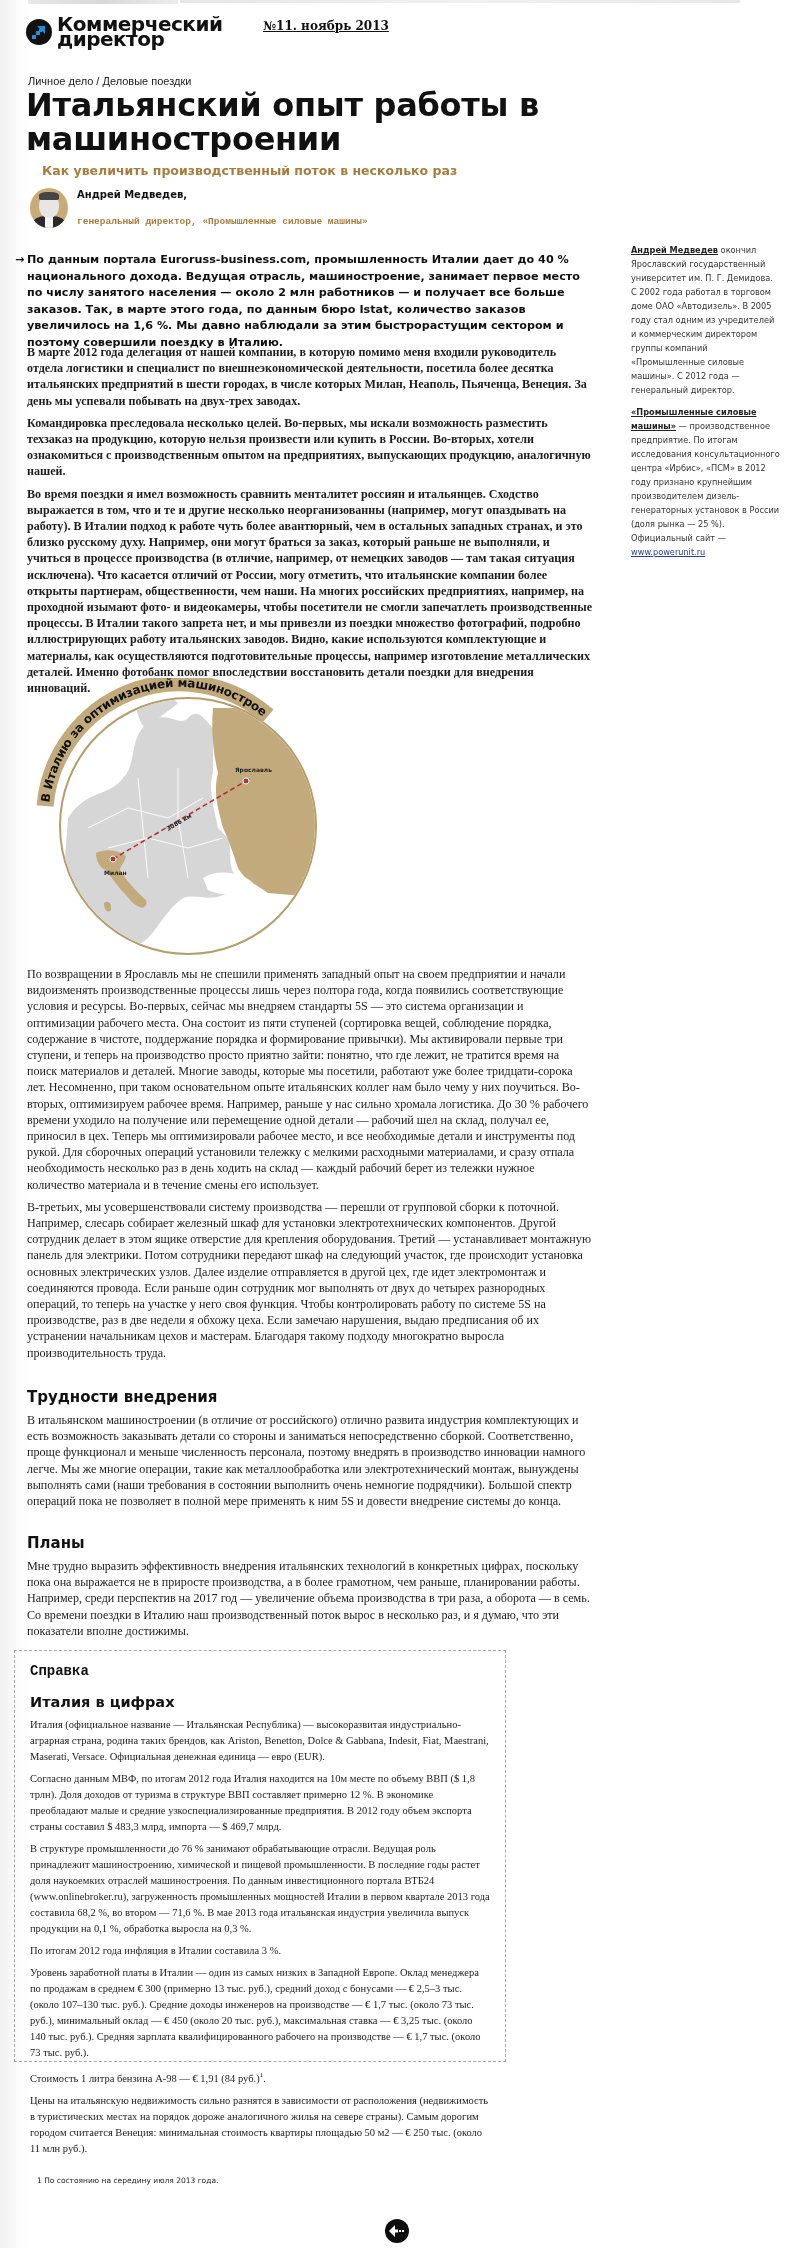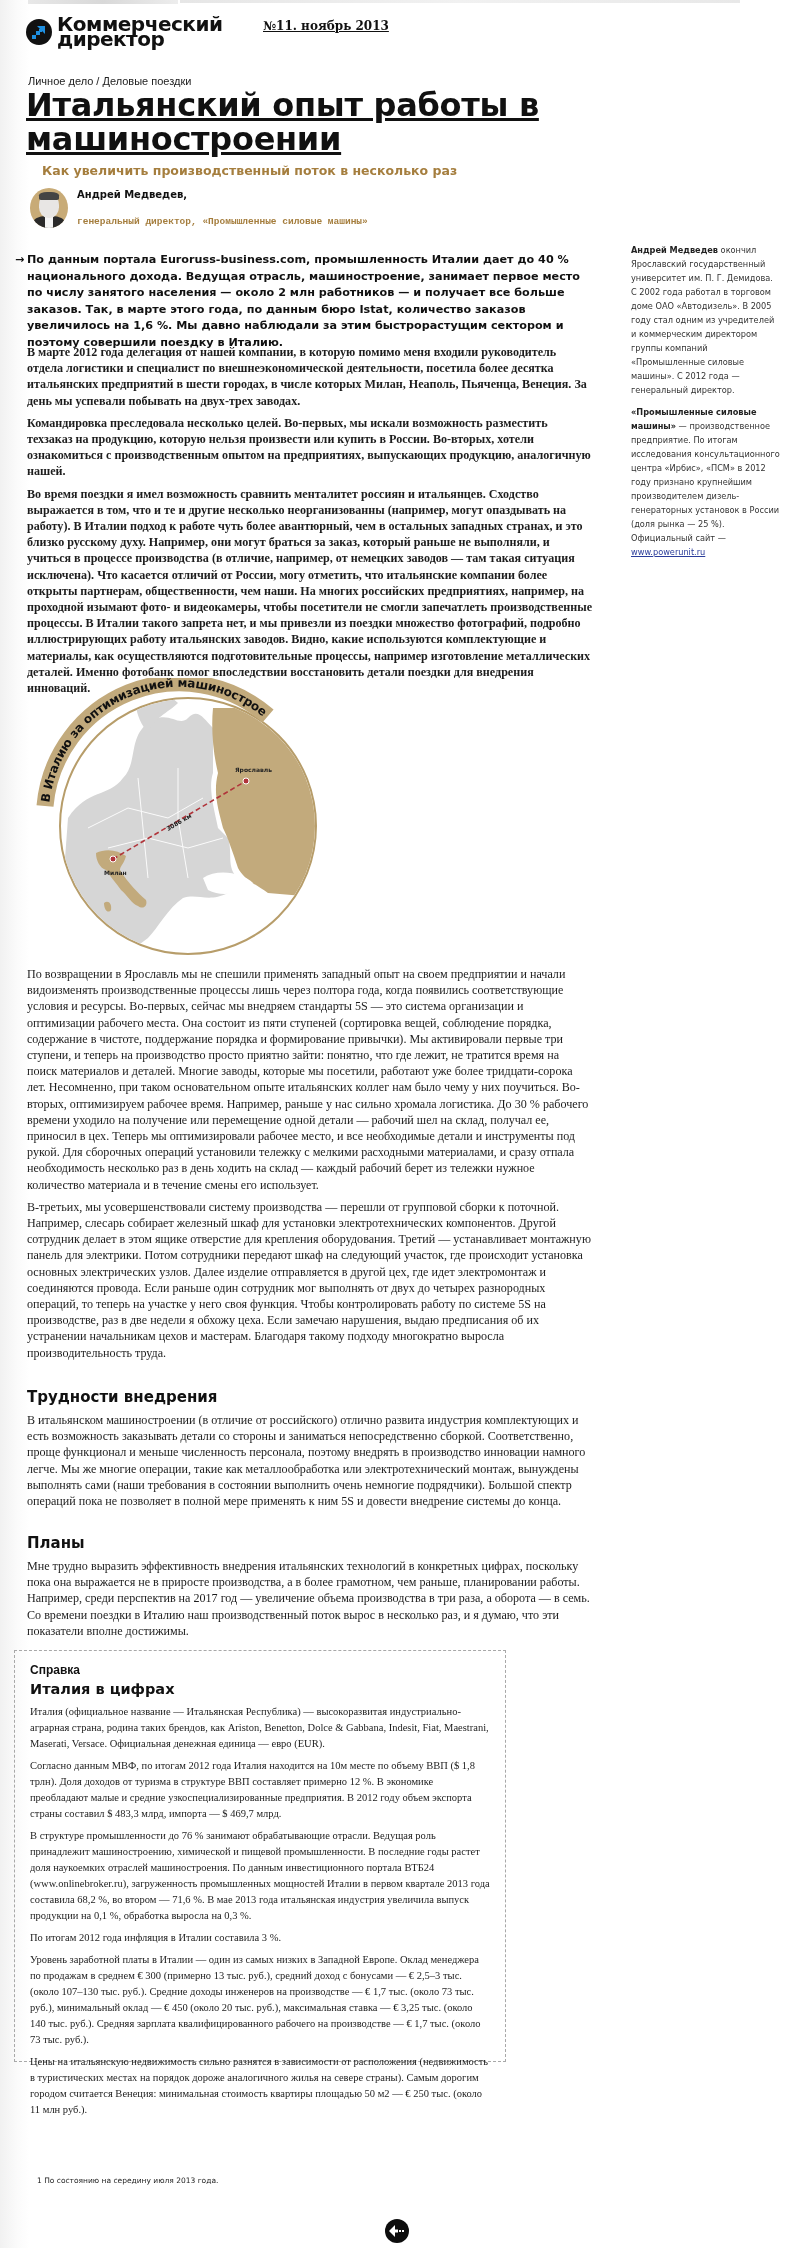--- a/index.html
+++ b/index.html
@@ -38,21 +38,21 @@
     color: #111; text-decoration: underline;
   }
   .breadcrumb {
     position: absolute; left: 28px; top: 75px;
     font-family: "Liberation Sans", sans-serif; font-size: 11px; color: #222;
   }
   .breadcrumb span { cursor: pointer; }
   .title {
     position: absolute; left: 26px; top: 88px; width: 560px;
     font-family: "DejaVu Sans", sans-serif; font-weight: bold;
-    font-size: 32px; line-height: 34px; color: #111; letter-spacing: -0.3px; text-decoration: underline;
+    font-size: 32px; line-height: 34px; color: #111; letter-spacing: -0.3px;
   }
   .subtitle {
     position: absolute; left: 28px; top: 163px;
     font-family: "DejaVu Sans", sans-serif; font-weight: bold;
     font-size: 12.5px; color: #a57e3e; margin-left: 14px;
   }
   .author { position: absolute; left: 30px; top: 188px; display: flex; align-items: center; }
   .avatar {
     width: 38px; height: 40px; border-radius: 50%; background: #c8ab77;
     overflow: hidden; position: relative; margin-right: 9px;
@@ -80,31 +80,31 @@
   h2.sec {
     font-family: "DejaVu Sans", sans-serif; font-weight: bold; font-size: 15px;
     color: #111; margin: 4px 0 6px 0;
   }
   
   .aside {
     position: absolute; left: 631px; top: 243px; width: 150px;
     font-family: "DejaVu Sans", sans-serif; font-size: 8.2px; line-height: 14px; color: #333;
   }
   .aside p { margin-bottom: 8px; }
-  .aside b { color: #222; }
+  .aside b { color: #222; text-decoration: underline; }
   .aside a { color: #2a3c9a; text-decoration: underline; }
   
   .map { position: absolute; left: 28px; top: 678px; width: 300px; height: 285px; }
   
   .infobox {
     position: absolute; left: 14px; top: 1650px; width: 486px; height: 412px;
     border: 1px dashed #a8a8a8;
     padding: 12px 15px 0 15px;
   }
-  .infobox .kicker { font-family: Liberation Sans, sans-serif; font-weight: bold; font-size: 12px; color: #111; margin-bottom: 4px; }
+  .infobox .kicker { font-family: Liberation Mono, monospace; font-weight: bold; font-size: 14px; color: #111; margin-bottom: 15px; }
   .infobox h3 { font-family: "DejaVu Sans", sans-serif; font-weight: bold; font-size: 14.5px; color: #111; margin-bottom: 7px; }
   .infobox p.body { font-size: 10.5px; line-height: 16px; margin-bottom: 6px; }
   .infobox sup { font-size: 7px; }
   .footnote {
     position: absolute; left: 37px; top: 2176px;
     font-family: "DejaVu Sans", sans-serif; font-size: 7.5px; color: #222;
   }
   .back-btn {
     position: absolute; left: 385px; top: 2219px; width: 24px; height: 24px;
     border-radius: 50%; background: #0d0d0d; cursor: pointer;
@@ -228,20 +228,21 @@
 </div>
 
 <div class="infobox" style="width:492px;">
   <div class="kicker">Справка</div>
   <h3>Италия в цифрах</h3>
   <p class="body">Италия (официальное название — Итальянская Республика) — высокоразвитая индустриально-аграрная страна, родина таких брендов, как Ariston, Benetton, Dolce &amp; Gabbana, Indesit, Fiat, Maestrani, Maserati, Versace. Официальная денежная единица — евро (EUR).</p>
   <p class="body">Согласно данным МВФ, по итогам 2012 года Италия находится на 10м месте по объему ВВП ($ 1,8 трлн). Доля доходов от туризма в структуре ВВП составляет примерно 12 %. В экономике преобладают малые и средние узкоспециализированные предприятия. В 2012 году объем экспорта страны составил $ 483,3 млрд, импорта — $ 469,7 млрд.</p>
   <p class="body">В структуре промышленности до 76 % занимают обрабатывающие отрасли. Ведущая роль принадлежит машиностроению, химической и пищевой промышленности. В последние годы растет доля наукоемких отраслей машиностроения. По данным инвестиционного портала ВТБ24 (www.onlinebroker.ru), загруженность промышленных мощностей Италии в первом квартале 2013 года составила 68,2 %, во втором — 71,6 %. В мае 2013 года итальянская индустрия увеличила выпуск продукции на 0,1 %, обработка выросла на 0,3 %.</p>
   <p class="body">По итогам 2012 года инфляция в Италии составила 3 %.</p>
   <p class="body">Уровень заработной платы в Италии — один из самых низких в Западной Европе. Оклад менеджера по продажам в среднем € 300 (примерно 13 тыс. руб.), средний доход с бонусами — € 2,5–3 тыс. (около 107–130 тыс. руб.). Средние доходы инженеров на производстве — € 1,7 тыс. (около 73 тыс. руб.), минимальный оклад — € 450 (около 20 тыс. руб.), максимальная ставка — € 3,25 тыс. (около 140 тыс. руб.). Средняя зарплата квалифицированного рабочего на производстве — € 1,7 тыс. (около 73 тыс. руб.).</p>
+  <p class="body"><span>Стоимость 1 литра бензина А-98 — € 1,91 (84 руб.)</span><sup>1</sup><span>.</span></p>
   <p class="body">Цены на итальянскую недвижимость сильно разнятся в зависимости от расположения (недвижимость в туристических местах на порядок дороже аналогичного жилья на севере страны). Самым дорогим городом считается Венеция: минимальная стоимость квартиры площадью 50 м2 — € 250 тыс. (около 11 млн руб.).</p>
 </div>
 
 <div class="footnote">1 По состоянию на середину июля 2013 года.</div>
 
 <div class="back-btn">
   <svg width="16" height="12" viewBox="0 0 16 12">
     <polygon points="0,6 6,0 6,12" fill="#fff"></polygon>
     <rect x="6" y="4.5" width="3" height="3" fill="#fff"></rect>
     <rect x="10" y="5" width="2" height="2" fill="#fff"></rect>

